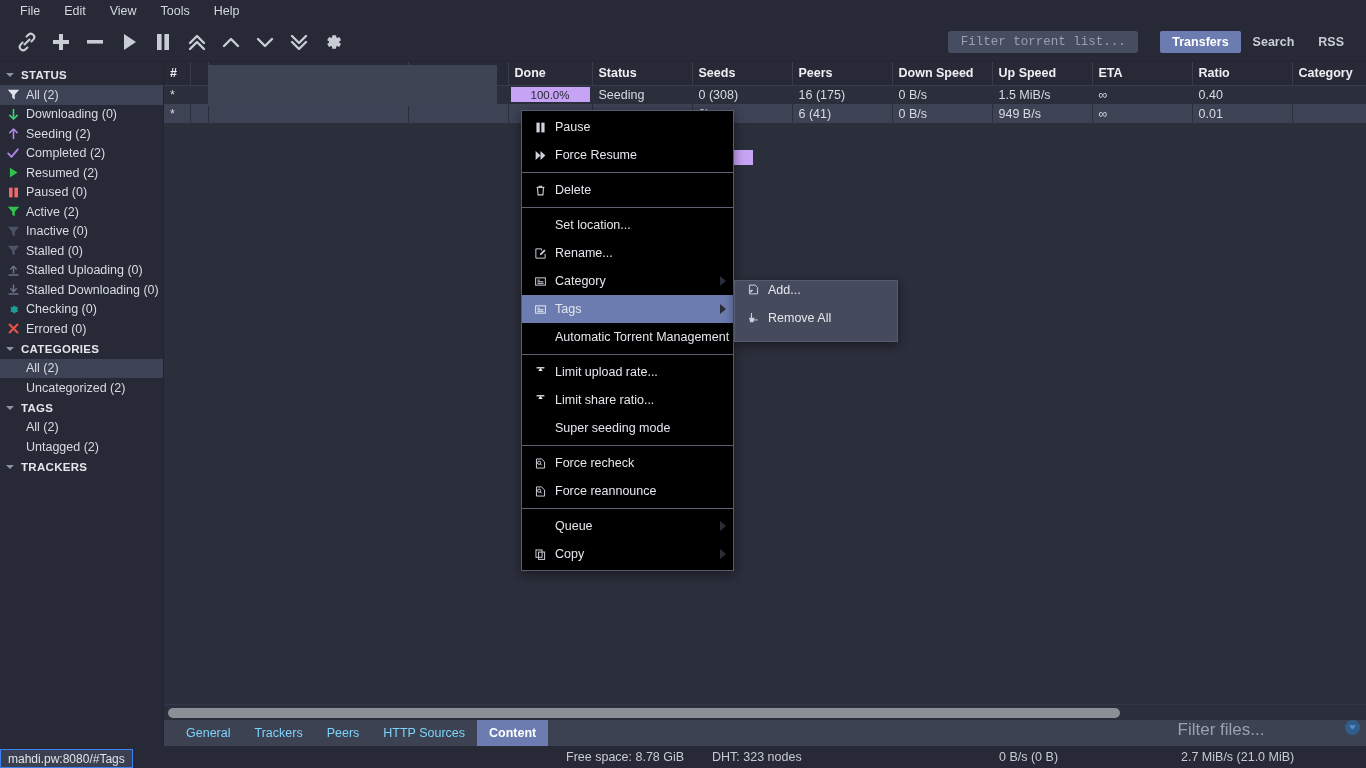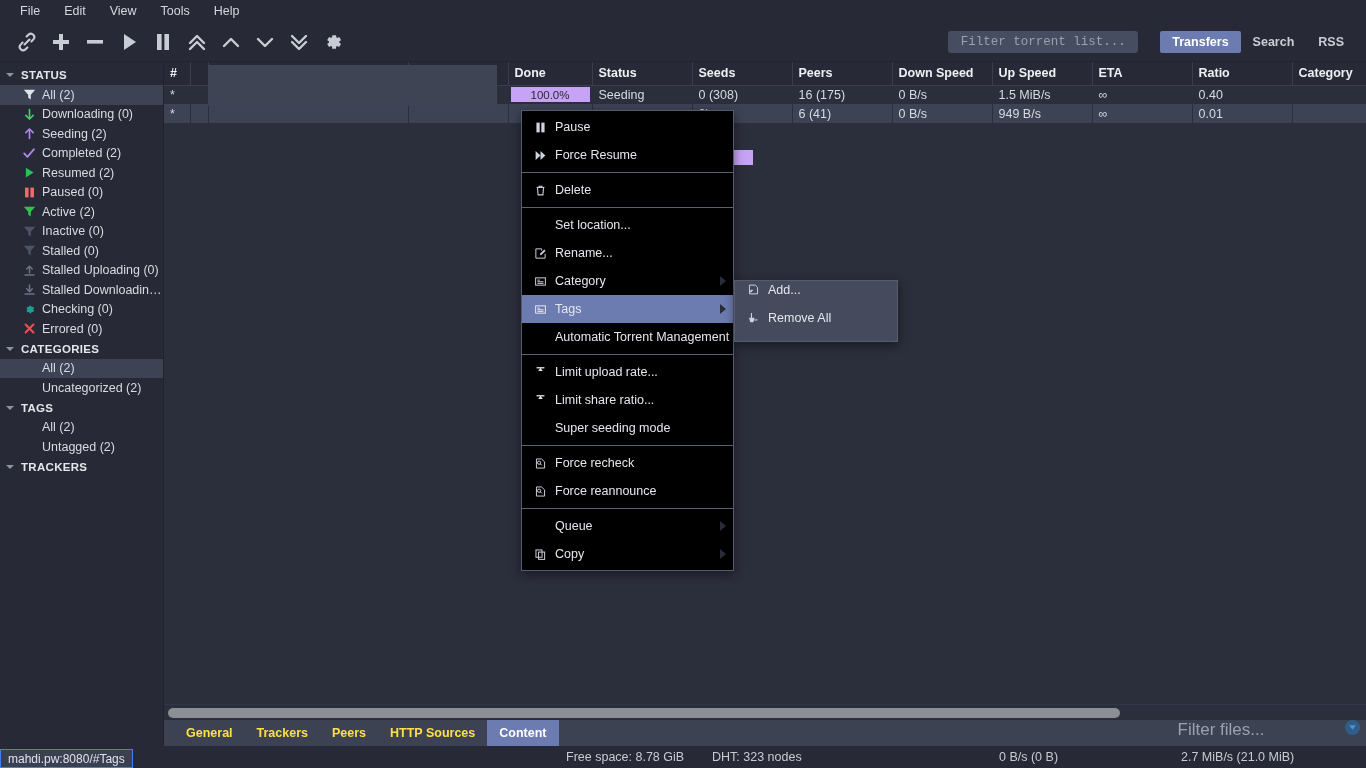--- a/index.html
+++ b/index.html
@@ -62,21 +62,21 @@
   }
   .caret {
     width:10px; height:10px; margin-right:5px; position:relative; flex:0 0 10px;
   }
   .caret::after{
     content:""; position:absolute; left:0; top:3px;
     border-left:4px solid transparent; border-right:4px solid transparent;
     border-top:4px solid #8d93a3;
   }
   .row {
-    display:flex; align-items:center; height:19.5px; padding-left:20px;
+    display:flex; align-items:center; height:19.5px; padding-left:4px;
     font-size:12.5px; color:#d8dbe2; cursor:pointer; white-space:nowrap;
   }
   .row.sel { background:#3d4355; }
   .row .ic {
     width:18px; flex:0 0 18px; display:flex; align-items:center; justify-content:center;
     margin-right:4px;
   }
   .row .ic svg { display:block; }
   .row .noic { width:18px; flex:0 0 18px; margin-right:4px; }
   .row .lbl { overflow:hidden; text-overflow:ellipsis; }
@@ -124,21 +124,21 @@
     background:#8d8f96; border-radius:5px;
   }
 
   
   .btabs {
     height:26px; flex:0 0 26px; background:#3d4253; display:flex; align-items:stretch;
     padding-left:10px;
   }
   .btab {
     padding:0 12px; display:flex; align-items:center; font-size:12.5px;
-    color:#fde047; cursor:pointer;font-weight:bold;
+    color:#7dd3fc; cursor:pointer;
   }
   .btab.active { background:#6c7cb0; color:#fff; font-weight:bold; }
   .btabs-spacer { flex:1 1 auto; }
   .file-filter {
     display:flex; align-items:flex-start; gap:13px; padding-right:6px; color:#9aa0ad;
     font-size:17px;
   }
   .file-filter .ffbox{ width:210px; text-align:center; }
   .dlcircle {
     width:15px; height:15px; border-radius:50%; background:#2f5d8c;

